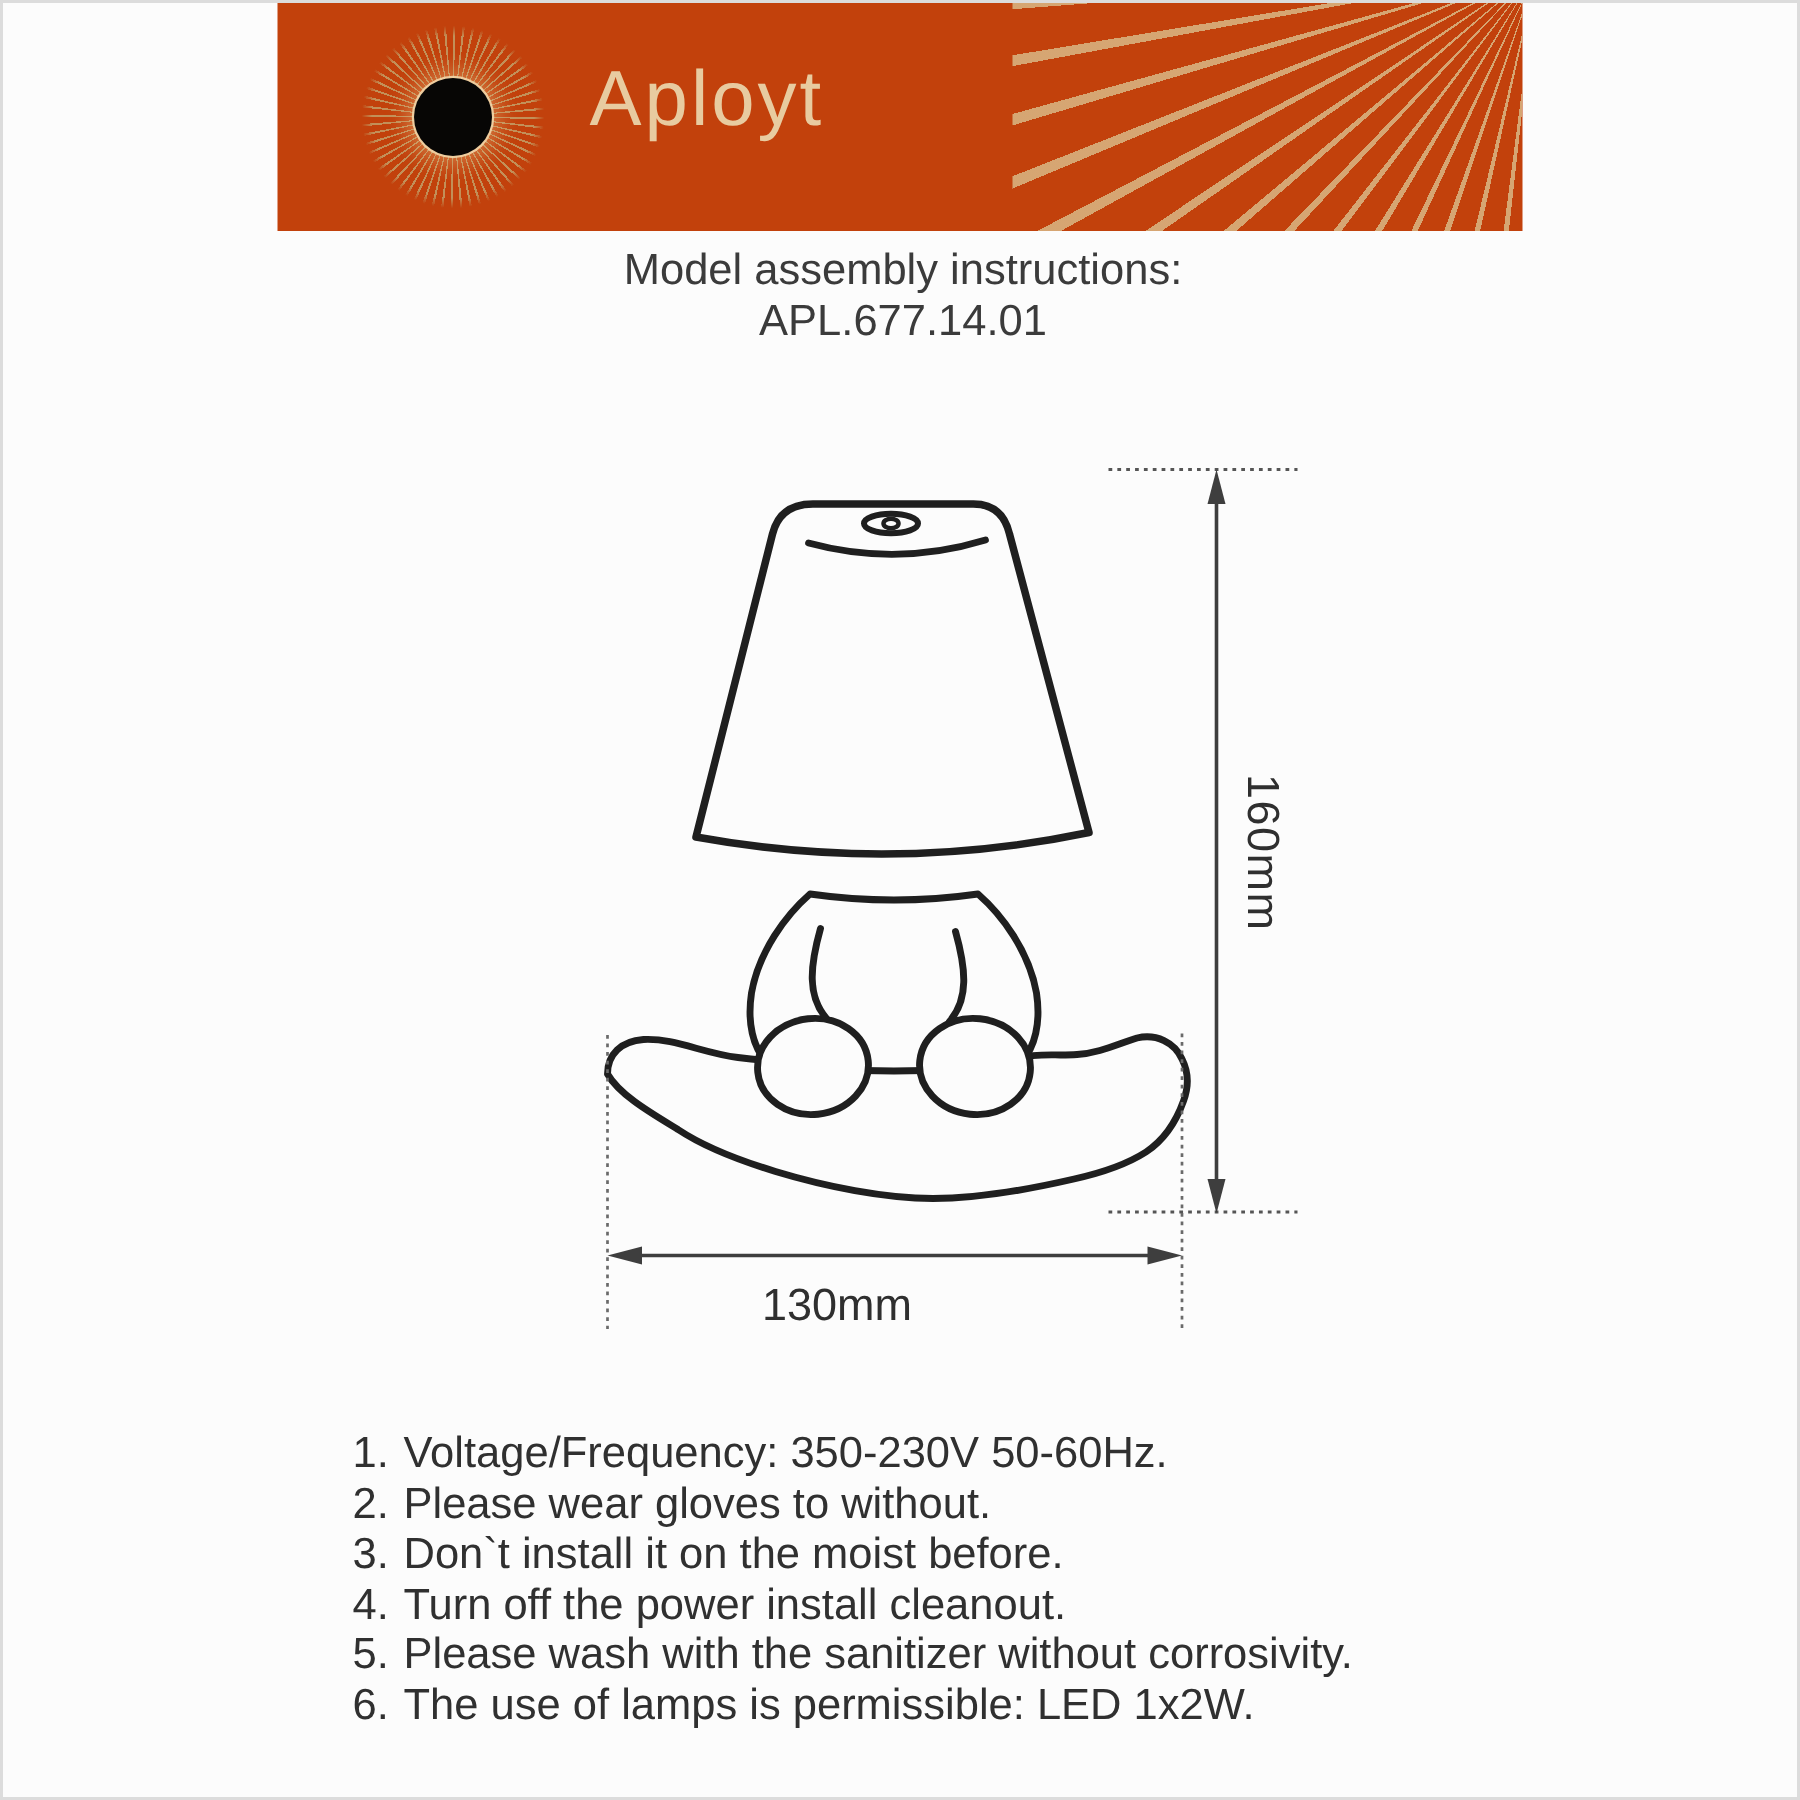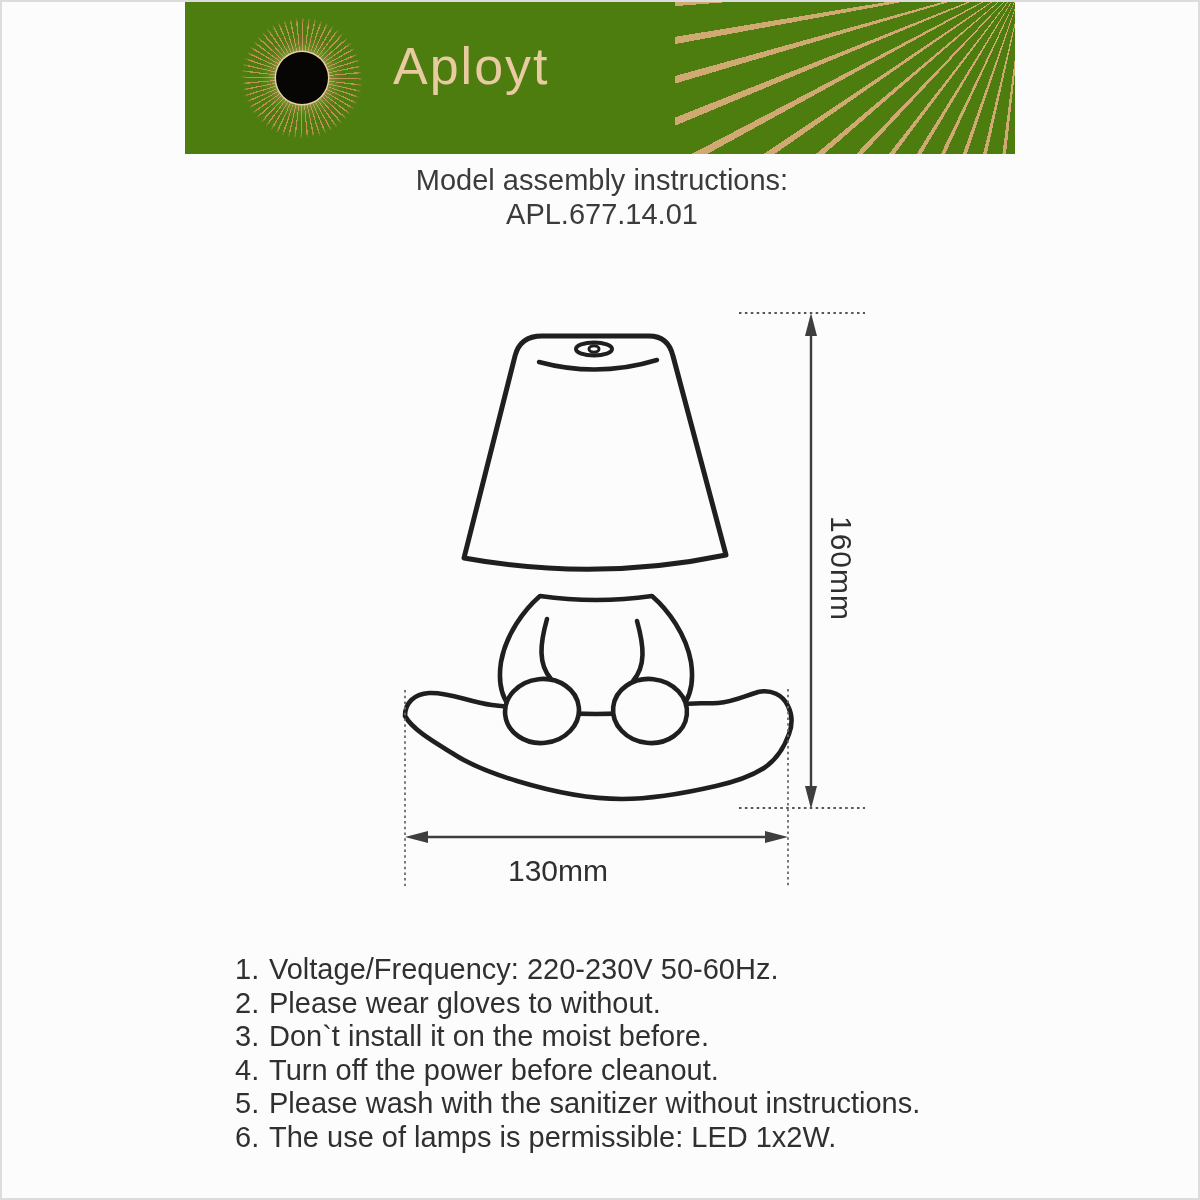--- a/index.html
+++ b/index.html
@@ -2,21 +2,21 @@
 <html><head>
 <meta charset="utf-8">
 <style>
   html,body{margin:0;padding:0;background:#ffffff;}
   .page{
     position:relative;width:1200px;height:1200px;box-sizing:border-box;
     background:#fcfcfc;border:2px solid #dcdcdc;overflow:hidden;
     font-family:"Liberation Sans","DejaVu Sans",sans-serif;
   }
   
-  .banner{position:absolute;left:183px;top:0;width:830px;height:152px;background:#4d7c0f;overflow:hidden;}
+  .banner{position:absolute;left:183px;top:0;width:830px;height:152px;background:#c2410c;overflow:hidden;}
   .banner-rays{
     position:absolute;right:0;top:0;width:340px;height:152px;
     background:repeating-conic-gradient(from 168deg at 103% -15%, #d7ab78 0deg 1.15deg, transparent 1.15deg 6.1deg);
     opacity:.95;
   }
   .sunburst{position:absolute;left:45px;top:4px;width:144px;height:144px;}
   .sunburst-rays{
     position:absolute;inset:0;
     background:repeating-conic-gradient(#c29059 0deg 1.5deg, transparent 1.5deg 6deg);
     -webkit-mask-image:radial-gradient(circle closest-side, transparent 0 25px, #000 27px 54px, transparent 61px);
@@ -131,37 +131,37 @@
       <polygon points="786,835 763,829 763,841" fill="#3e3e3e" stroke="none"></polygon>
     </g>
   </svg>
 
   <div class="dim-label dim-height">160mm</div>
   <div class="dim-label dim-width">130mm</div>
 
   <ol class="instructions">
     <li class="instruction-row">
       <span class="num">1.</span>
-      <span class="txt">Voltage/Frequency: 220-230V 50-60Hz.</span>
+      <span class="txt">Voltage/Frequency: 350-230V 50-60Hz.</span>
     </li>
     <li class="instruction-row">
       <span class="num">2.</span>
       <span class="txt">Please wear gloves to without.</span>
     </li>
     <li class="instruction-row">
       <span class="num">3.</span>
       <span class="txt">Don`t install it on the moist before.</span>
     </li>
     <li class="instruction-row">
       <span class="num">4.</span>
-      <span class="txt">Turn off the power before cleanout.</span>
+      <span class="txt">Turn off the power install cleanout.</span>
     </li>
     <li class="instruction-row">
       <span class="num">5.</span>
-      <span class="txt">Please wash with the sanitizer without instructions.</span>
+      <span class="txt">Please wash with the sanitizer without corrosivity.</span>
     </li>
     <li class="instruction-row">
       <span class="num">6.</span>
       <span class="txt">The use of lamps is permissible: LED 1x2W.</span>
     </li>
   </ol>
 
 </div>
 
 </body></html>

